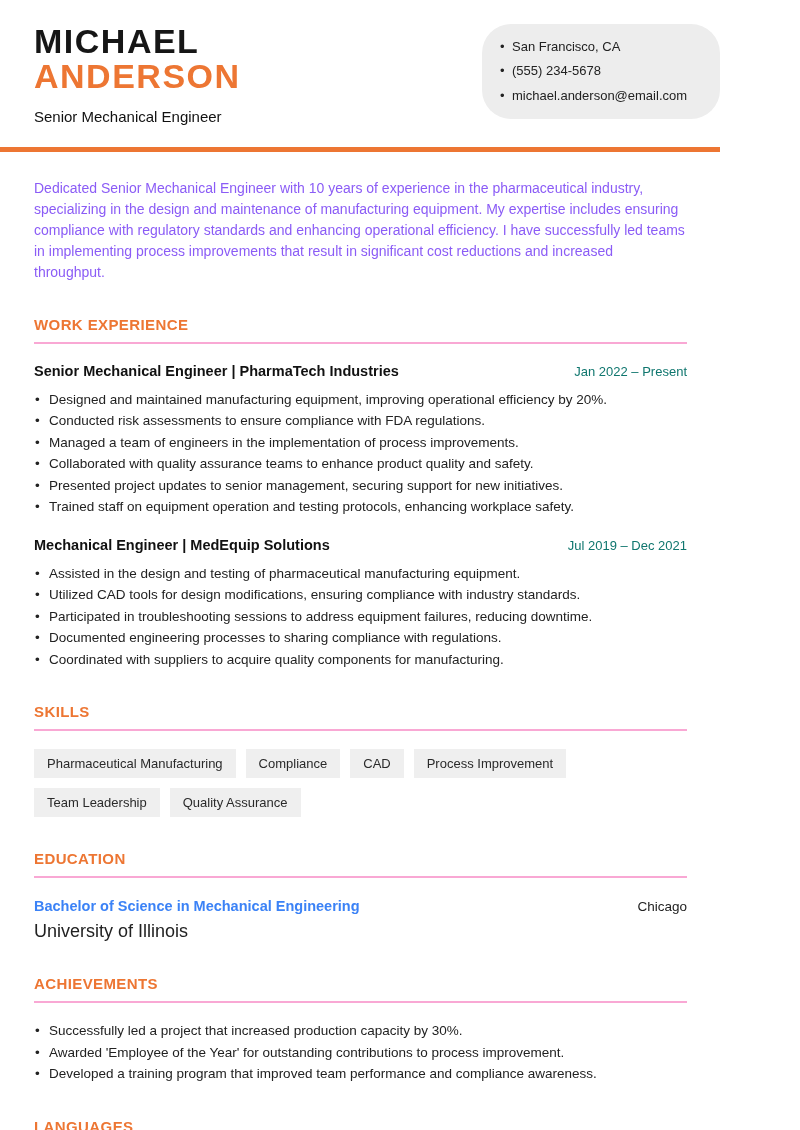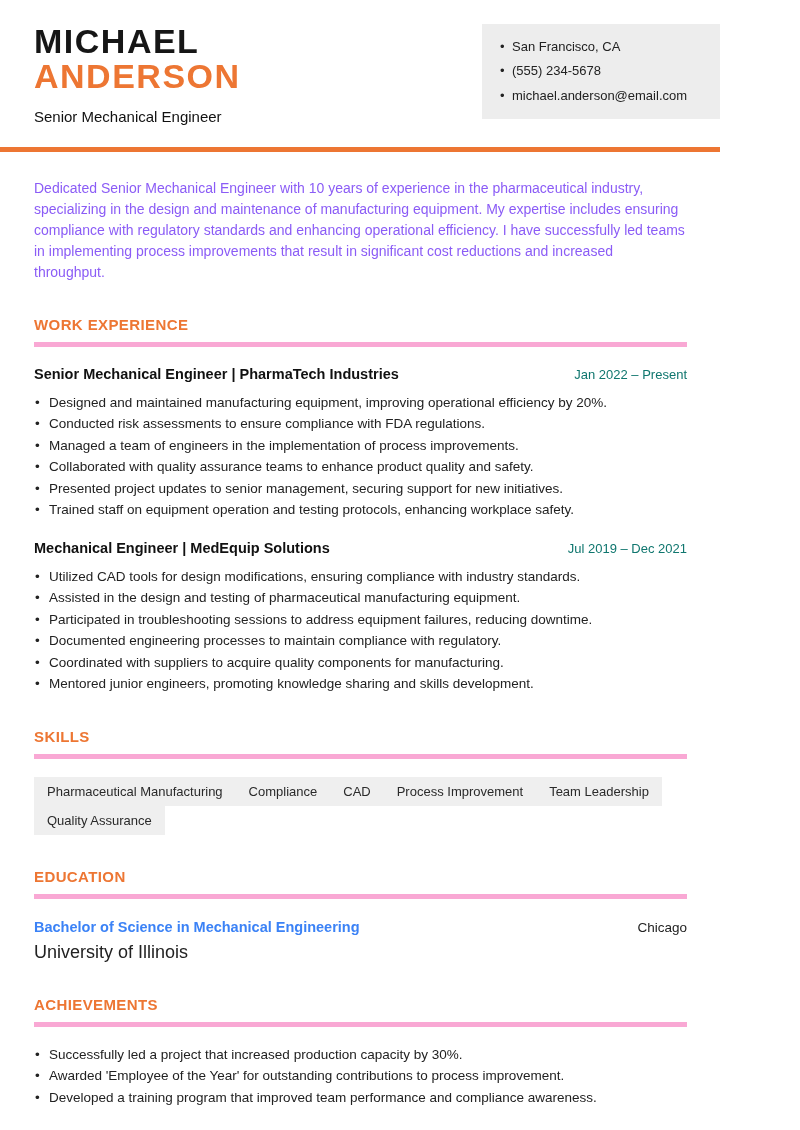--- a/index.html
+++ b/index.html
@@ -18,57 +18,58 @@
   .first-name { color:#161616; }
   .last-name { color:var(--accent, #ED7633); }
   .header-job-title { margin-top:13px; font-size:15px; color:#111; }
 
   .contact-box {
     list-style:none;
     background:var(--contact_bg, #EDEDED);
     width:238px;
     padding:16px 18px 16px 18px;
     margin:0;
+    border-radius:29px;
   }
   .contact-item { position:relative; padding-left:12px; font-size:13px; color:#222; line-height:1.1; }
   .contact-item + .contact-item { margin-top:10px; }
   .contact-item::before { content:"•"; position:absolute; left:0; top:0; color:#222; }
 
   .accent-bar { margin-top:22px; height:5px; width:100%; background:var(--accent, #ED7633); }
 
   
   .content { padding:0 33px 0 34px; }
   .summary { margin-top:26px; font-size:14px; line-height:21px; color:#8b5cf6; }
 
   .section-title {
     margin-top:33px;
     color:var(--accent, #ED7633);
     font-size:15px;
     font-weight:700;
     letter-spacing:0.4px;
     padding-bottom:9px;
-    border-bottom:5px solid #f9a8d4;
+    border-bottom:2px solid #f9a8d4;
   }
 
   .job { margin-top:19px; }
   .job-head { display:flex; justify-content:space-between; align-items:baseline;gap:48px; }
   .job-title { font-size:14.5px; font-weight:700; color:#111; }
   .job-dates { font-size:13px; color:#0f766e; white-space:nowrap; }
 
   ul.bullets { list-style:none; margin-top:10px; }
   ul.bullets li {
     position:relative;
     padding-left:15px;
     font-size:13.5px;
     color:#222;
     line-height:21.5px;
   }
   ul.bullets li::before { content:"•"; position:absolute; left:1px; top:0; color:#222; }
 
-  .tag-row { display:flex; flex-wrap:wrap; margin-top:18px; }
+  .tag-row { display:flex; flex-wrap:wrap; gap:10px; margin-top:18px; }
   .tag {
     background:var(--tag_bg, #EFEFEF);
     color:#2a2a2a;
     font-size:13px;
     padding:8px 13px;
     line-height:1;
   }
 
   .edu-head { display:flex; justify-content:space-between; align-items:baseline; margin-top:20px; }
   .edu-degree { font-size:14.5px; font-weight:700; color:#3b82f6; }
@@ -128,31 +129,30 @@
           </ul>
       </div>
 
       <div class="job">
         <div class="job-head">
           <h3 class="job-title">Mechanical Engineer | MedEquip Solutions</h3>
           <span class="job-dates">Jul 2019 – Dec 2021</span>
         </div>
         <ul class="bullets">
 
+            <li>Assisted in the design and testing of pharmaceutical manufacturing equipment.</li>
+
             <li>Utilized CAD tools for design modifications, ensuring compliance with industry standards.</li>
 
-            <li>Assisted in the design and testing of pharmaceutical manufacturing equipment.</li>
-
             <li>Participated in troubleshooting sessions to address equipment failures, reducing downtime.</li>
 
-            <li>Documented engineering processes to maintain compliance with regulatory.</li>
+            <li>Documented engineering processes to sharing compliance with regulations.</li>
 
             <li>Coordinated with suppliers to acquire quality components for manufacturing.</li>
 
-            <li>Mentored junior engineers, promoting knowledge sharing and skills development.</li>
           </ul>
       </div>
     </section>
 
     <section>
       <h2 class="section-title">SKILLS</h2>
       <div class="tag-row">
 
           <span class="tag">Pharmaceutical Manufacturing</span>
 

